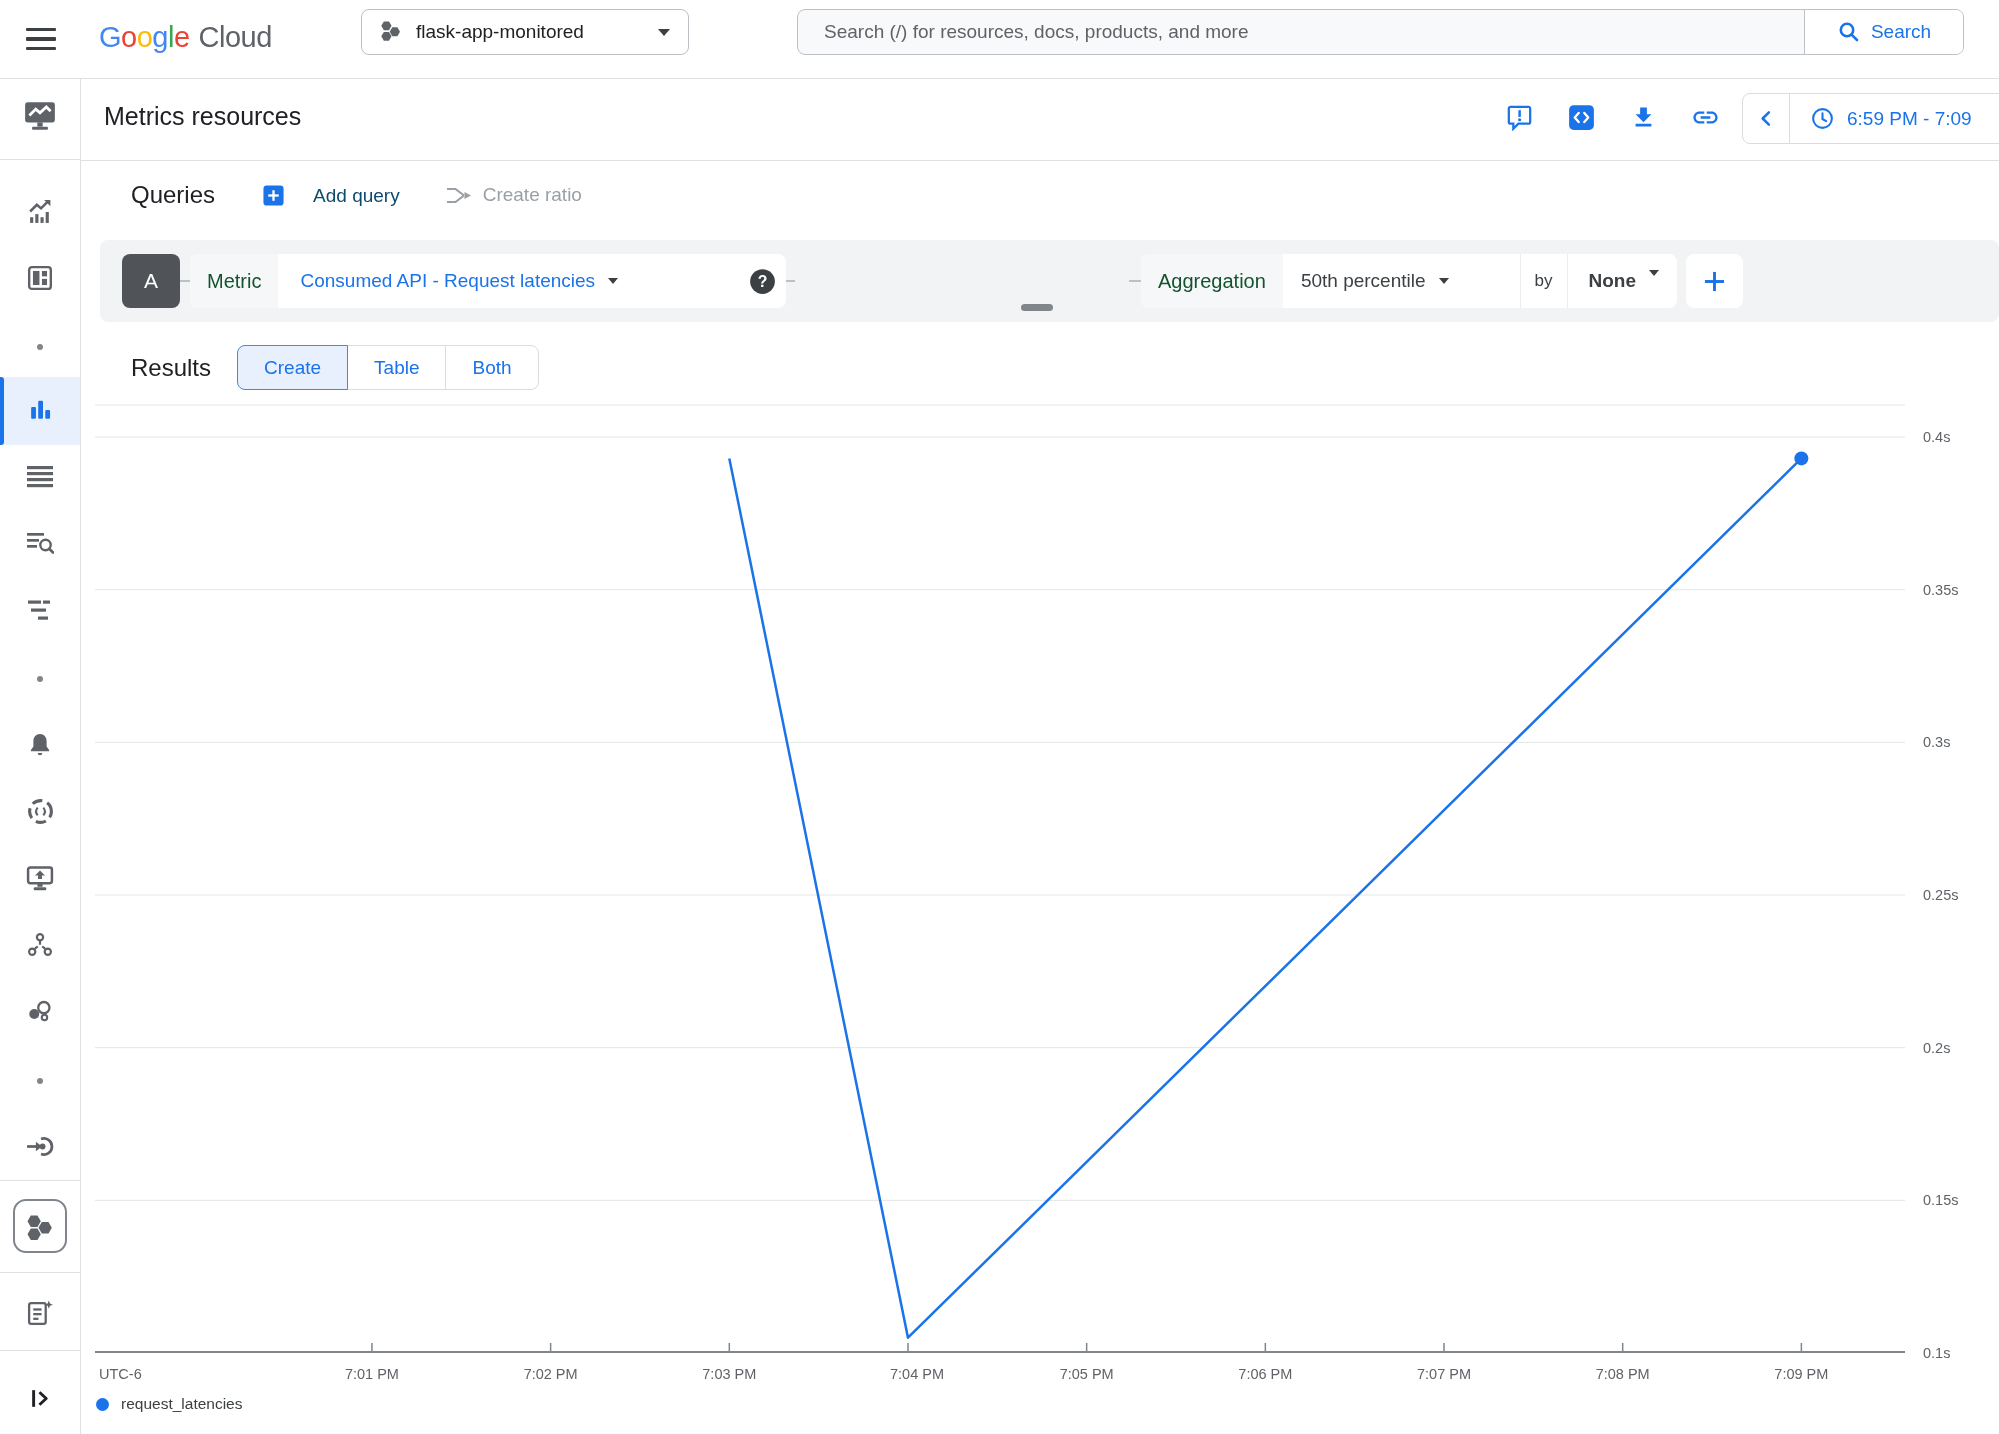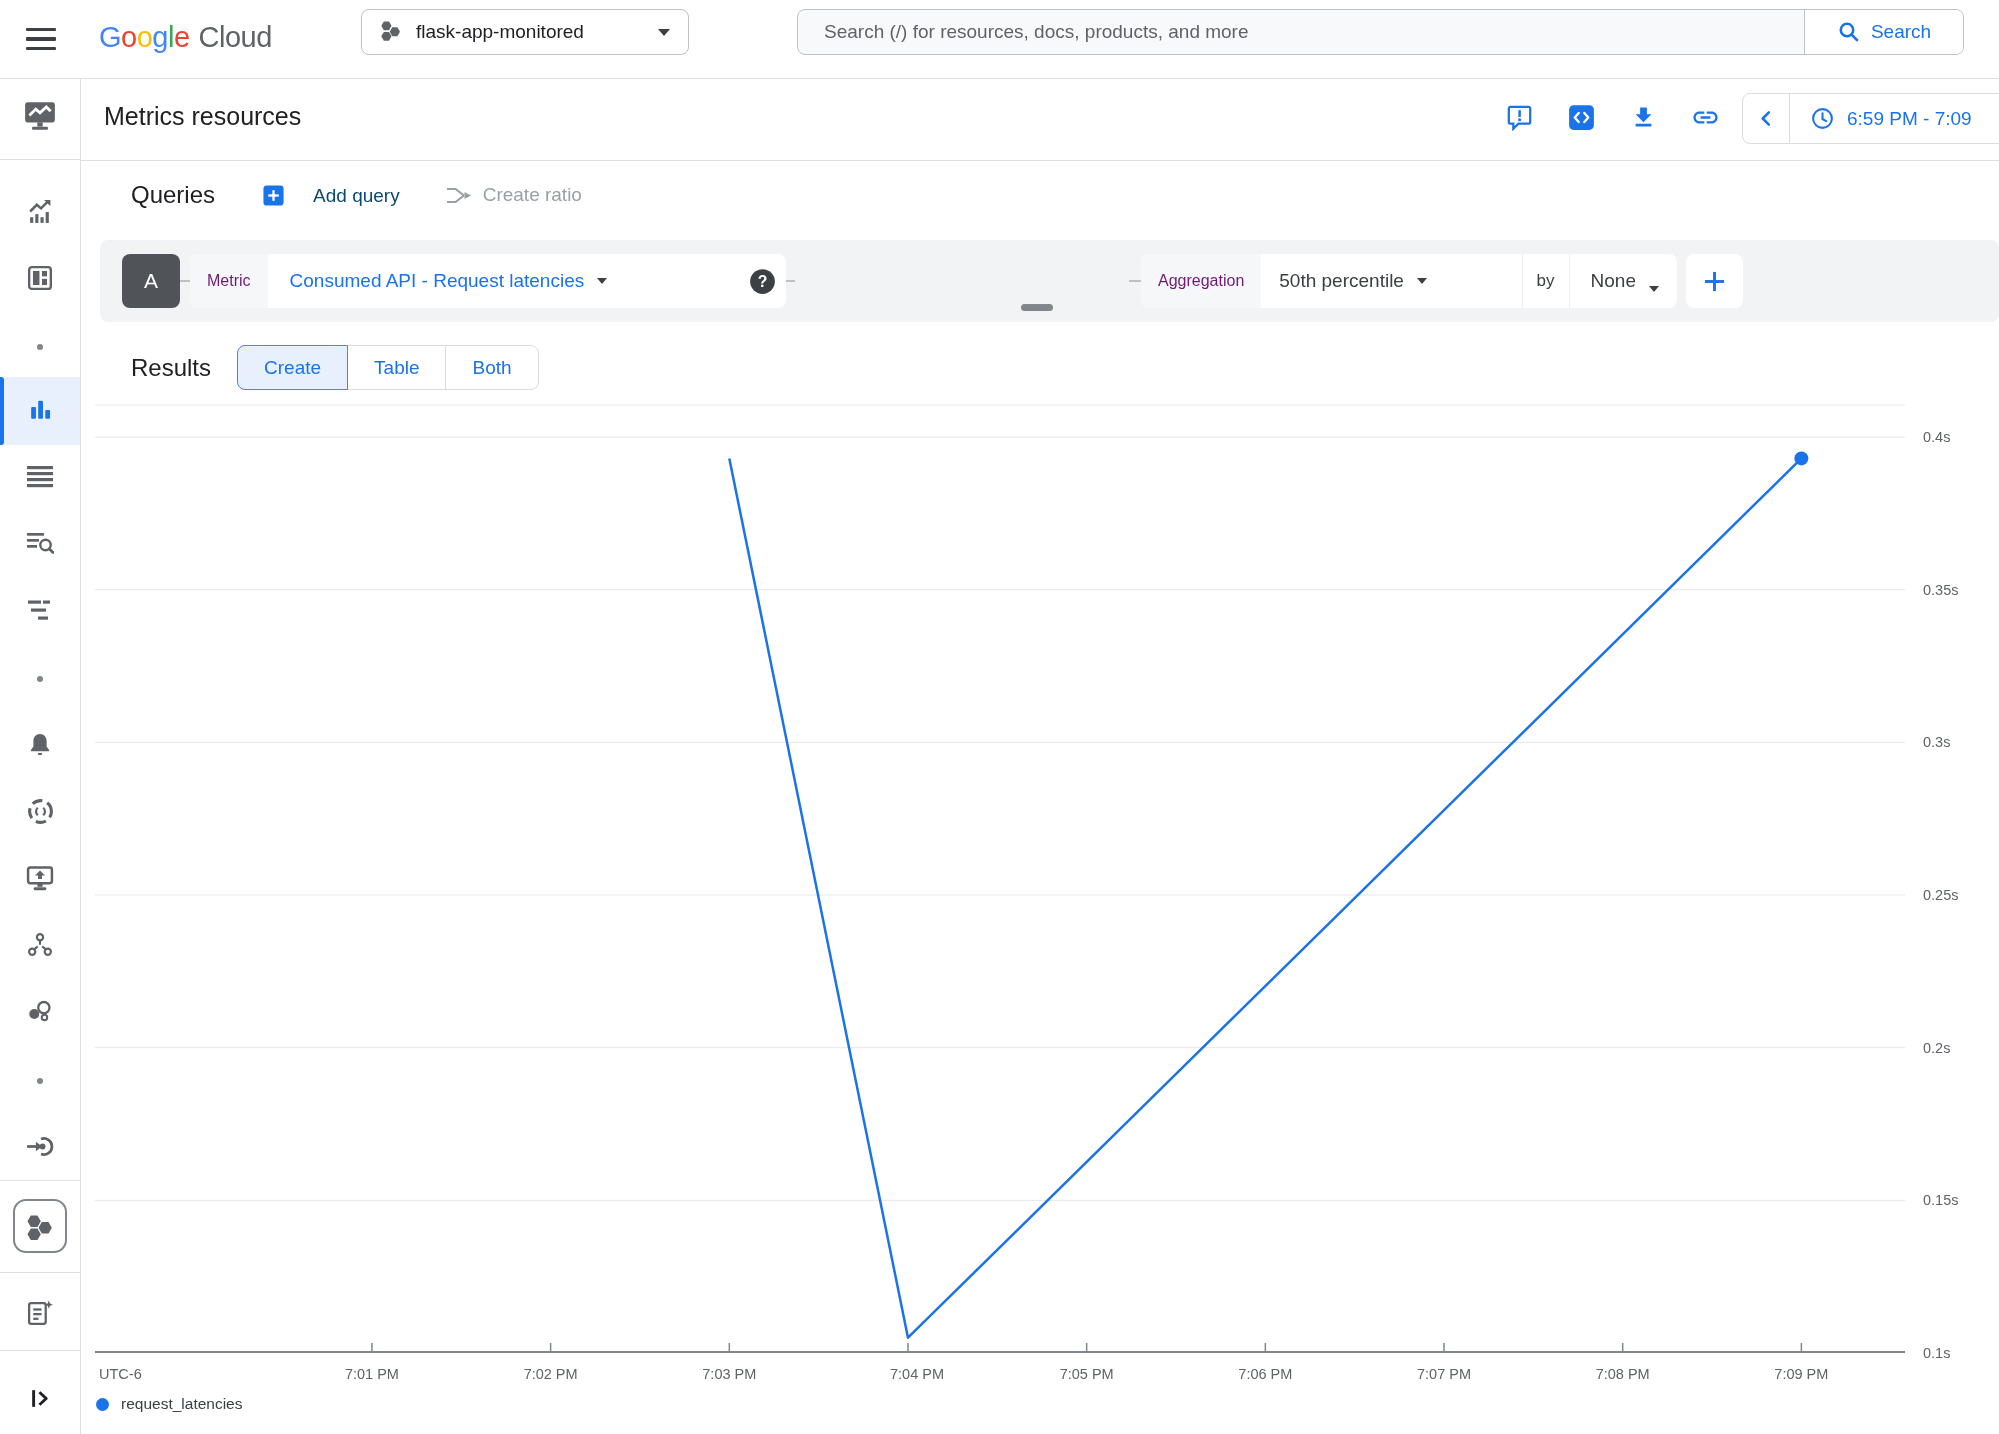--- a/index.html
+++ b/index.html
@@ -41,36 +41,36 @@
   .time-collapse{width:46px;height:100%;display:flex;align-items:center;justify-content:center;border-right:1px solid #dadce0;cursor:pointer;}
   .time-main{display:flex;align-items:center;gap:12px;padding-left:20px;color:#1a73e8;font-size:19px;font-weight:500;white-space:nowrap;cursor:pointer;}
   
   .queries-row{position:absolute;left:81px;top:161px;width:1918px;height:68px;display:flex;align-items:center;}
   .queries-title{margin-left:50px;font-size:24px;color:#202124;}
   .add-query{margin-left:47px;display:flex;align-items:flex-end;gap:28px;color:#0c4a6e;font-size:19px;font-weight:500;cursor:pointer;}
   .create-ratio{margin-left:45px;display:flex;align-items:center;gap:11px;color:#9aa0a6;font-size:19px;font-weight:500;cursor:default;}
   
   .builder-band{position:absolute;left:100px;top:240px;width:1899px;height:82px;background:#f1f3f4;border-radius:8px;}
   .chip{position:absolute;top:14px;height:54px;background:#fff;border-radius:8px;display:flex;align-items:center;overflow:hidden;box-sizing:border-box;}
-  .chip-label{height:100%;display:flex;align-items:center;padding:0 17px;background:#f6f7f9;font-size:16px;font-weight:500;color:#701a75;white-space:nowrap;}
+  .chip-label{height:100%;display:flex;align-items:center;padding:0 17px;background:#f6f7f9;font-size:20px;font-weight:500;color:#14532d;white-space:nowrap;}
   .a-chip{position:absolute;left:22px;top:14px;width:58px;height:54px;background:#505357;border-radius:8px;color:#fff;
     display:flex;align-items:center;justify-content:center;font-size:21px;font-weight:500;cursor:pointer;}
   .conn{position:absolute;top:40px;height:2px;background:#bdc1c6;}
   .metric-chip{left:90px;width:596px;cursor:pointer;}
   .metric-value{padding-left:22px;font-size:19px;font-weight:500;color:#1a73e8;white-space:nowrap;}
   .chip .mini-caret{width:0;height:0;border-left:5.5px solid transparent;border-right:5.5px solid transparent;border-top:6.5px solid #3c4043;margin-left:13px;}
   .chip-divider{width:1px;height:100%;background:#ebedef;}
   .help-seg{width:48px;height:100%;display:flex;align-items:center;justify-content:center;margin-left:auto;cursor:pointer;}
   .filter-chip{left:695px;width:334px;}
   .filter-input{flex:1;border:none;outline:none;font-size:19px;color:#202124;padding-left:10px;background:#fff;font-family:inherit;min-width:0;}
   .filter-input::placeholder{color:#80868b;opacity:1;}
   .agg-chip{left:1041px;width:536px;}
   .agg-value{padding-left:18px;font-size:19px;color:#3c4043;white-space:nowrap;cursor:pointer;}
   .by-seg{padding:0 14px;font-size:17px;color:#3c4043;height:100%;display:flex;align-items:center;}
-  .none-seg{padding-left:21px;font-size:19px;color:#3c4043;display:flex;align-items:flex-end;cursor:pointer;}
+  .none-seg{padding-left:21px;font-size:19px;color:#3c4043;display:flex;align-items:flex-start;cursor:pointer;font-weight:bold;}
   .agg-fill{flex:1;}
   .plus-btn{position:absolute;left:1586px;top:14px;width:57px;height:54px;background:#fff;border-radius:8px;
     display:flex;align-items:center;justify-content:center;cursor:pointer;}
   .drag-handle{position:absolute;left:921px;top:64px;width:32px;height:7px;background:#80868b;border-radius:4px;cursor:row-resize;}
   
   .results-row{position:absolute;left:81px;top:344px;width:1918px;height:47px;display:flex;align-items:center;}
   .results-title{margin-left:50px;font-size:24px;color:#202124;}
   .toggle{margin-left:26px;display:flex;height:45px;}
   .seg{padding:0 26px;display:flex;align-items:center;justify-content:center;font-size:19px;font-weight:500;color:#1a73e8;
     border:1px solid #dadce0;background:#fff;box-sizing:border-box;margin-left:-1px;cursor:pointer;}

